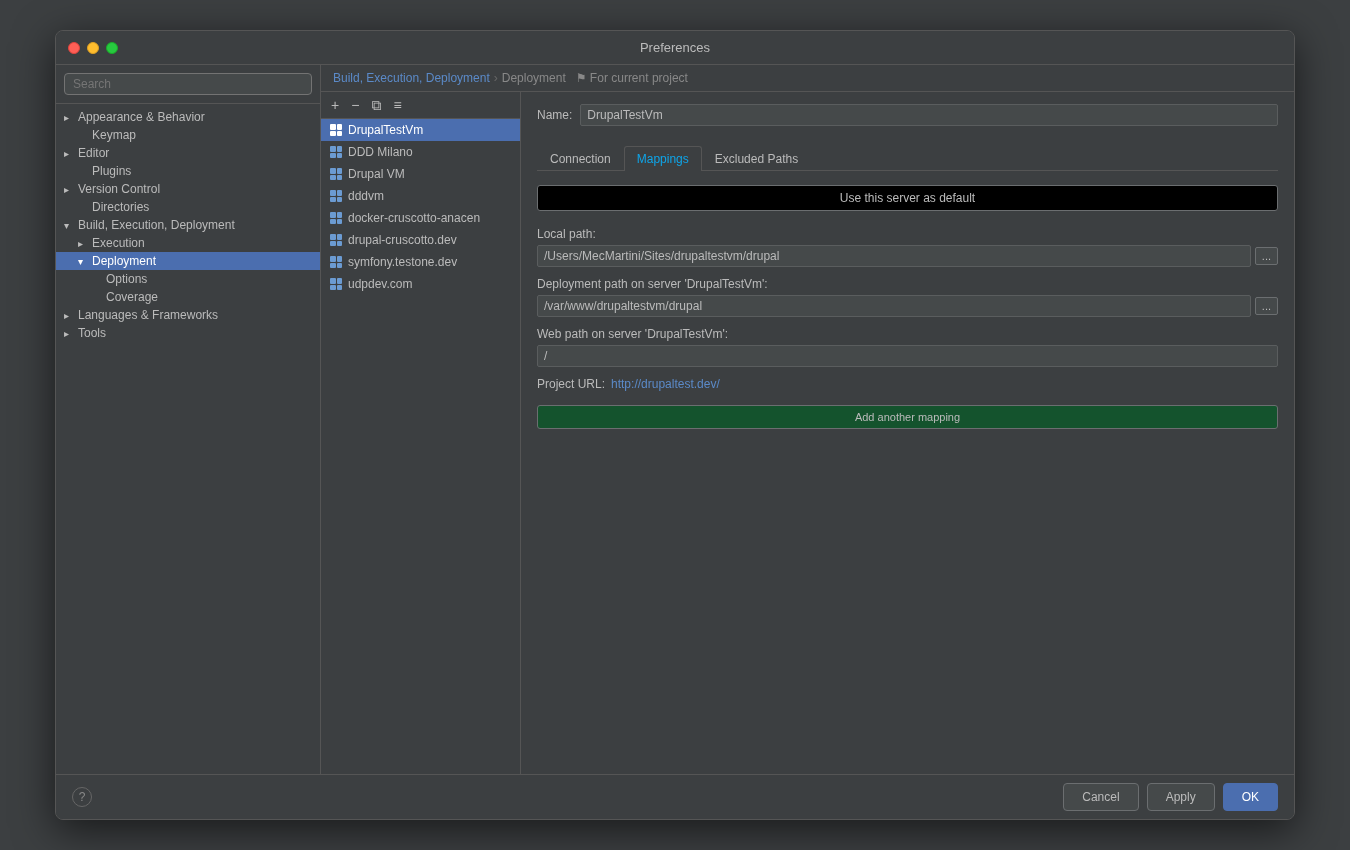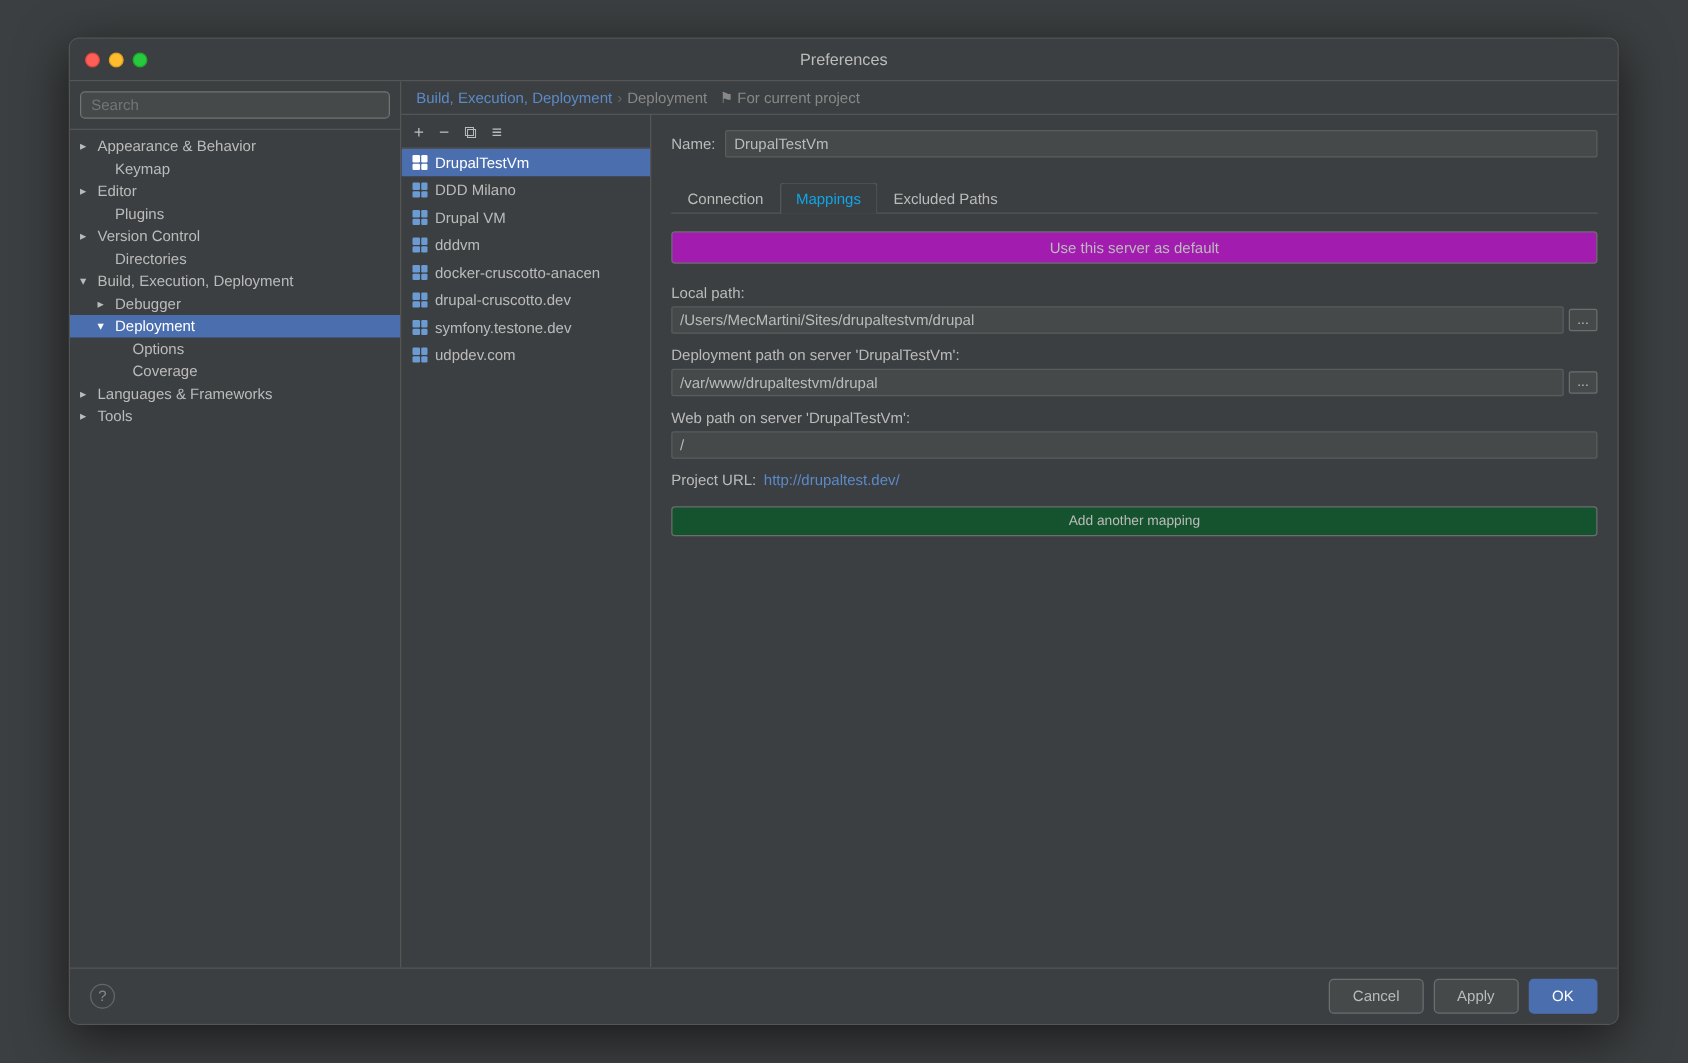--- a/index.html
+++ b/index.html
@@ -235,21 +235,21 @@
       margin-bottom: -1px;
       border-radius: 3px 3px 0 0;
     }
     .tab.active {
       background: #3c3f41;
       border-color: #555;
       border-bottom-color: #3c3f41;
       color: #0ea5e9;
     }
     .use-default-btn {
-      background: #a21caf;
+      background: #000000;
       border: 1px solid #6b6e70;
       color: #bbbbbb;
       padding: 5px 4px;
       border-radius: 3px;
       cursor: pointer;
       font-size: 12px;
       margin-bottom: 16px;
       display: inline-block;
     }
     .field-row {
@@ -399,21 +399,21 @@
         </div>
 
         <div class="tree-item">
           <span class="tree-arrow open"></span>
           <span class="tree-label">Build, Execution, Deployment</span>
         </div>
 
         <div class="tree-item">
           <span class="tree-indent" style="width:14px"></span>
           <span class="tree-arrow closed"></span>
-          <span class="tree-label">Debugger</span>
+          <span class="tree-label">Execution</span>
         </div>
 
         <div class="tree-item selected">
           <span class="tree-indent" style="width:14px"></span>
           <span class="tree-arrow open"></span>
           <span class="tree-label">Deployment</span>
         </div>
 
         <div class="tree-item">
           <span class="tree-indent" style="width:28px"></span>

